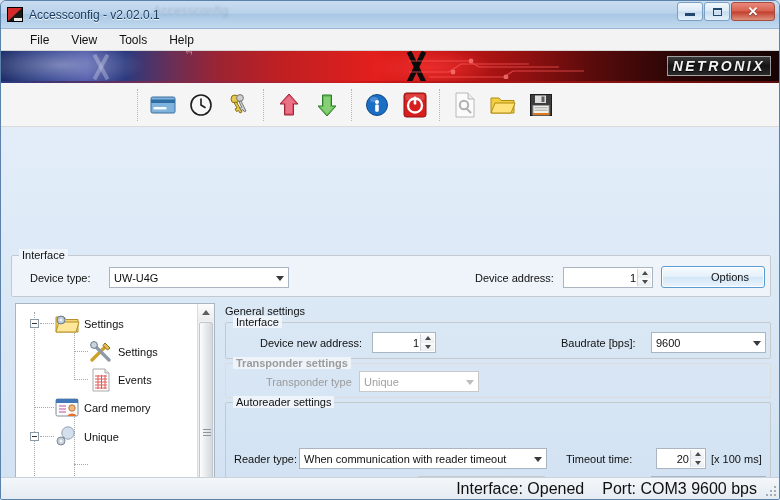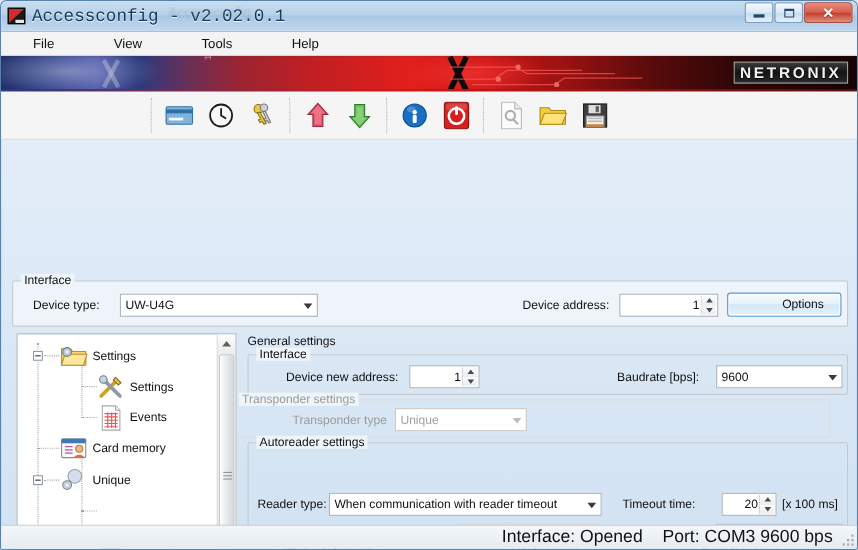--- a/index.html
+++ b/index.html
@@ -38,23 +38,22 @@
     content: ""; position: absolute; left: 0; top: 0;
     width: 0; height: 0;
     border-left: 14px solid #d42a2a;
     border-bottom: 13px solid transparent;
   }
   .app-icon:after {
     content: ""; position: absolute; right: 0; bottom: 0;
     width: 8px; height: 3px; background: #e8e8e8;
   }
   .title-text {
-    font-size: 16px; color: #15385c; text-shadow: 0 1px 0 rgba(255,255,255,.85);
+    font-size: 12px; color: #15385c; text-shadow: 0 1px 0 rgba(255,255,255,.85);
     white-space: nowrap;
-    font-family: Liberation Mono, monospace;
   }
   .title-ghost {
     position: absolute; left: 152px; top: 3px;
     font-size: 12px; color: rgba(120,140,160,.38);
     letter-spacing: .4px; filter: blur(1.2px);
     pointer-events: none;
   }
   .win-buttons { position: absolute; right: 4px; top: 1px; display: flex; }
   .win-btn {
     width: 26px; height: 19px; margin-left: 1px;
@@ -71,30 +70,31 @@
     border-radius: 3px 4px 3px 3px;
   }
   .glyph-min { width: 10px; height: 3px; background: #23476d; margin-top: 6px; }
   .glyph-max { width: 9px; height: 8px; border: 1px solid #23476d; border-top-width: 2px; }
   .glyph-close { font-size: 13px; font-weight: bold; line-height: 1; text-shadow: 0 1px 1px rgba(0,0,0,.45); }
 
   
   .menubar {
     height: 22px; background: #f3f3f3;
     border-bottom: 1px solid #d6d6d6;
-    display: flex; align-items: center; padding-left: 18px; gap: 32px;
+    display: flex; align-items: center; padding-left: 18px;
   }
   .menu-item {
     padding: 2px 11px; font-size: 12px; color: #111; cursor: default;
   }
 
   
   .banner {
     position: relative; height: 32px; overflow: hidden;
     background: #111;
+    font-style: italic;
   }
   .banner-bg {
     position: absolute; inset: 0;
     background:
       radial-gradient(ellipse 120px 30px at 60px 14px, rgba(255,255,255,.35), transparent 70%),
       radial-gradient(ellipse 90px 26px at 430px 16px, rgba(255,60,60,.55), transparent 70%),
       linear-gradient(to right,
         #1b2b66 0%, #2d3f8c 6%, #4a55a8 11%, #2b3a7e 16%,
         #6a2f56 22%, #9c2432 28%, #c01f22 36%,
         #e21f1c 48%, #c41715 58%, #8e1010 68%,
@@ -588,21 +588,21 @@
         <span class="sp-up"></span>
         <span class="sp-dn"></span>
       </span>
     </div>
     <span class="lbl" style="left:560px; top:210px;">Baudrate [bps]:</span>
     <div class="combo" style="left:650px; top:205px; width:115px;">
       <span>9600</span>
       <span class="arrow"></span>
     </div>
 
-    <div class="groupbox" style="left:208px; top:236px; width:546px; height:35px; border-color:#dcdcdc;">
+    <div class="groupbox" style="left:224px; top:236px; width:546px; height:35px; border-color:#dcdcdc;font-weight:bold;">
       <span class="gb-title dis">Transponder settings</span>
     </div>
     <span class="lbl dis" style="left:265px; top:249px;">Transponder type</span>
     <div class="combo dis" style="left:358px; top:244px; width:120px;">
       <span>Unique</span>
       <span class="arrow"></span>
     </div>
 
     <div class="groupbox" style="left:224px; top:275px; width:546px; height:195px;">
       <span class="gb-title">Autoreader settings</span>

